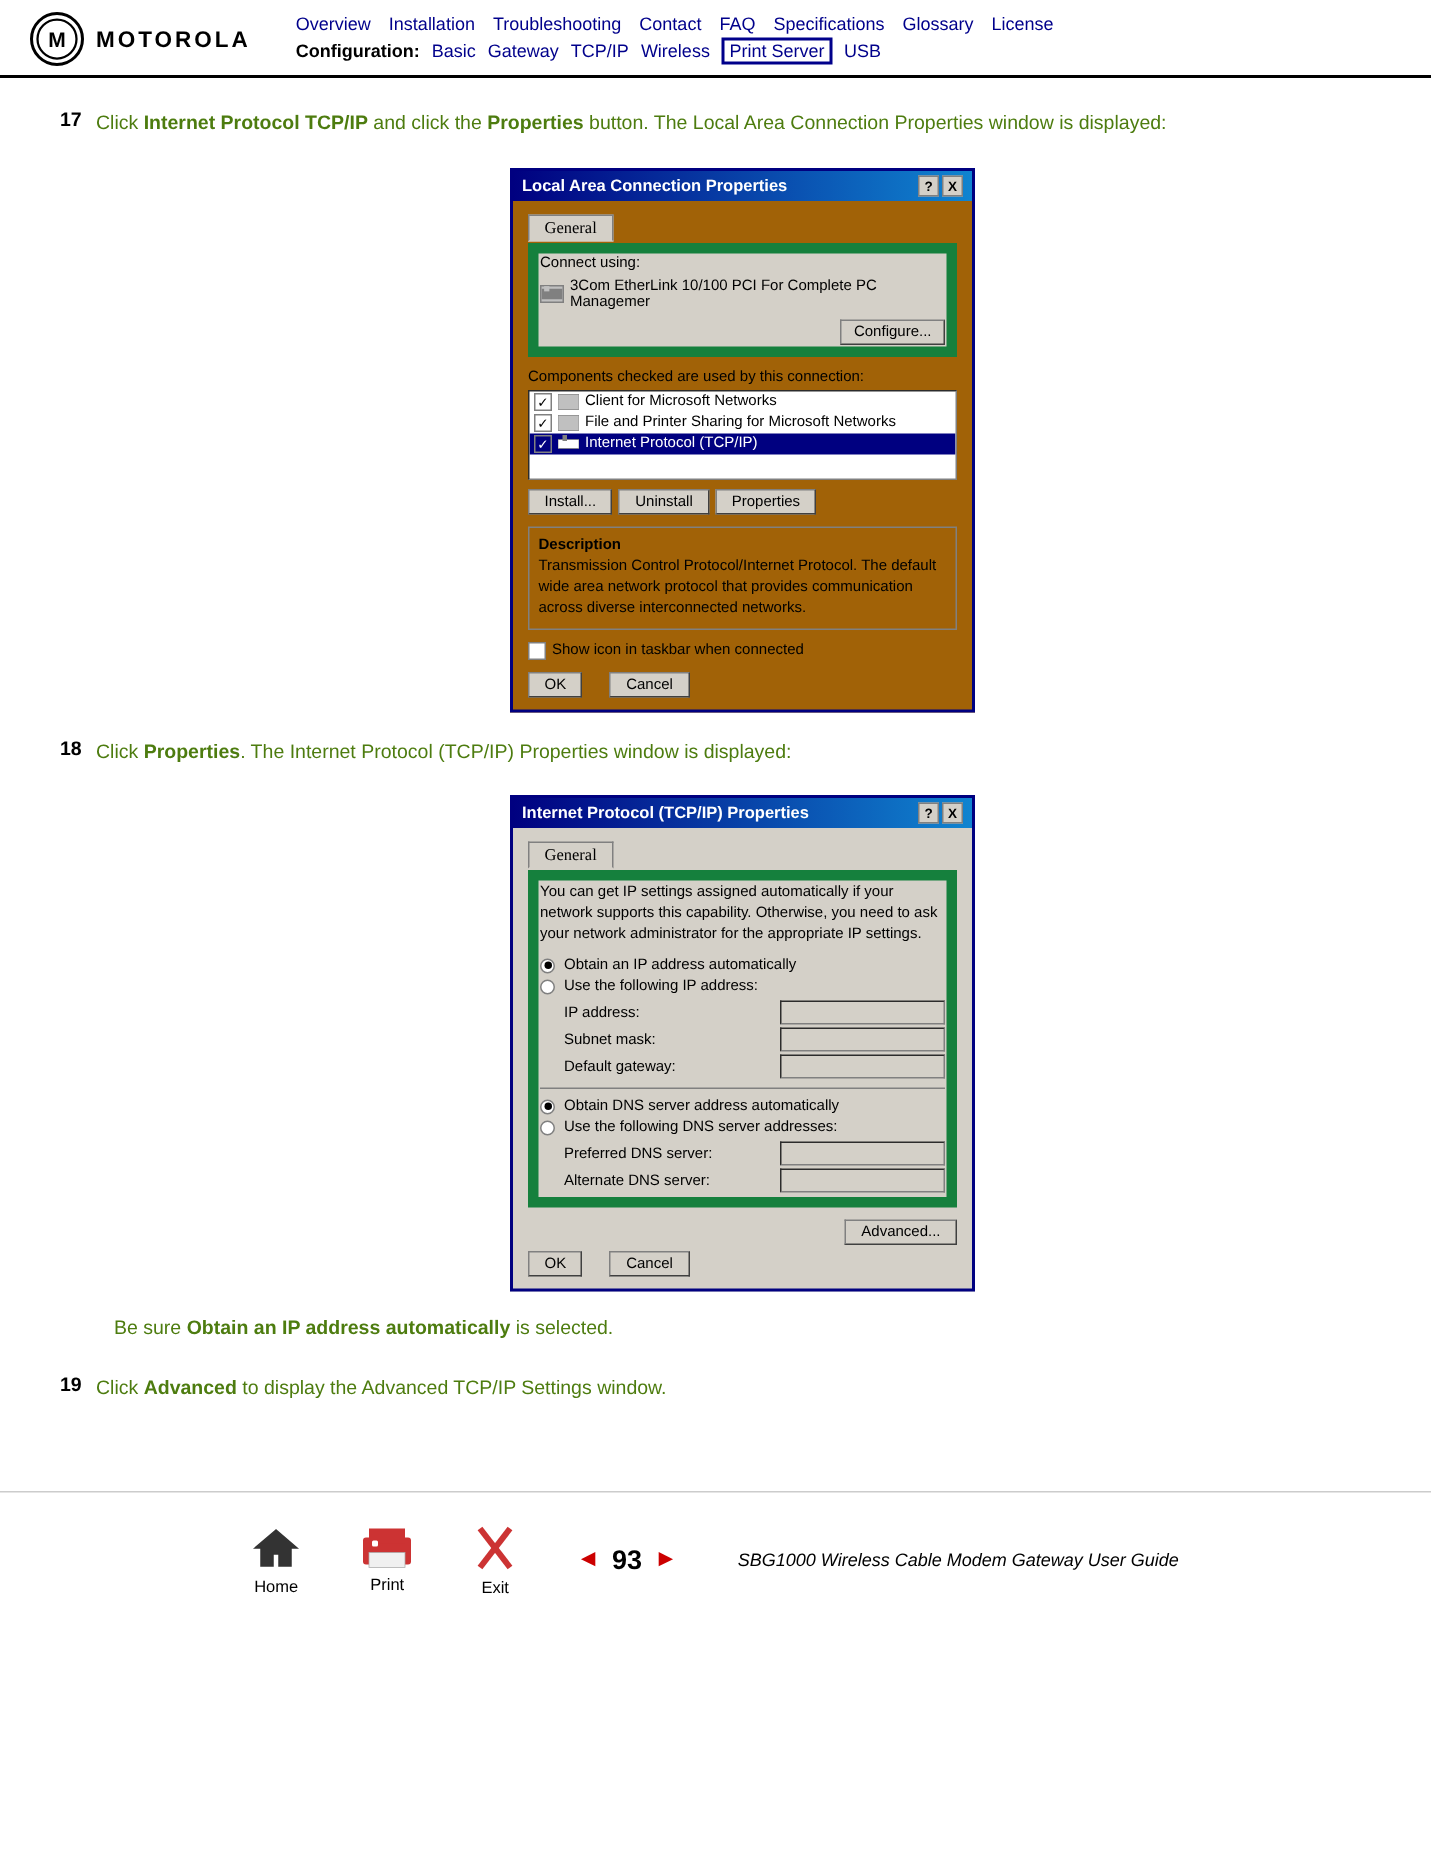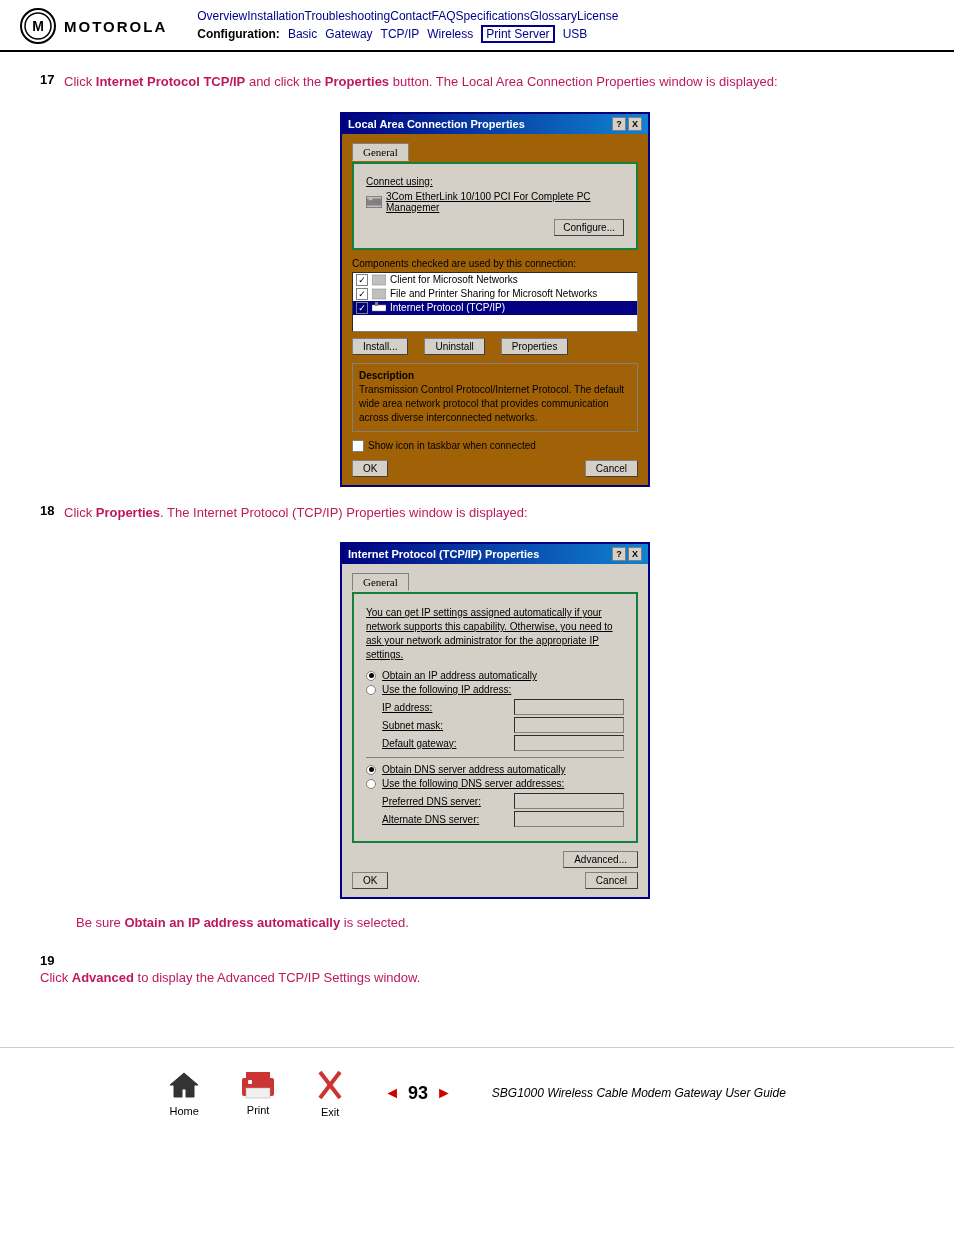--- a/index.html
+++ b/index.html
@@ -43,21 +43,21 @@
       letter-spacing: 2px;
       color: #000;
     }
     .nav-area {
       display: flex;
       flex-direction: column;
       gap: 2px;
     }
     .nav-top {
       display: flex;
-      gap: 0;
+      gap: 12px;
       font-size: 12px;
     }
     .nav-top a {
       color: #00008B;
       text-decoration: none;
       font-size: 12px;
     }
     .nav-bottom {
       display: flex;
       gap: 8px;
@@ -91,21 +91,21 @@
       margin-bottom: 20px;
     }
     .step-number {
       font-size: 13px;
       font-weight: bold;
       min-width: 24px;
       color: #000;
     }
     .step-text {
       font-size: 13px;
-      color: #be185d;
+      color: #4d7c0f;
       line-height: 1.5;
     }
     .step-text b {
       font-weight: bold;
     }
 
     
     .dialog-container {
       margin: 10px 0 10px 36px;
       display: flex;
@@ -162,25 +162,24 @@
       cursor: pointer;
     }
     .win-tab.active {
       background: #d4d0c8;
       border-bottom: 1px solid #d4d0c8;
       z-index: 1;
       position: relative;
       top: 1px;
     }
     .win-section {
-      border: 2px solid #15803d;
-      background: #d4d0c8;
-      padding: 12px;
+      border: 7px solid #15803d;
+      background: #d4d0c8;
+      padding: 1px;
       margin-bottom: 8px;
-      text-decoration: underline;
     }
     .win-section-label {
       font-size: 10px;
       color: #000;
       margin-bottom: 4px;
     }
     .win-adapter-row {
       display: flex;
       align-items: center;
       gap: 4px;
@@ -238,21 +237,21 @@
       height: 12px;
       border: 1px solid #808080;
       background: #fff;
       display: flex;
       align-items: center;
       justify-content: center;
       font-size: 9px;
     }
     .win-buttons-row {
       display: flex;
-      gap: 16px;
+      gap: 4px;
       margin-bottom: 8px;
     }
     .win-btn {
       background: #d4d0c8;
       border: 1px solid #808080;
       border-right: 1px solid #404040;
       border-bottom: 1px solid #404040;
       padding: 2px 10px;
       font-size: 10px;
       cursor: pointer;
@@ -279,22 +278,22 @@
       font-size: 10px;
     }
     .win-checkbox-small {
       width: 12px;
       height: 12px;
       border: 1px solid #808080;
       background: #fff;
     }
     .win-ok-cancel {
       display: flex;
-      justify-content: space-between;
-      gap: 5px;
+      justify-content: flex-start;
+      gap: 18px;
     }
 
     
     .tcpip-dialog {
       border: 2px solid #000080;
       background: #d4d0c8;
       width: 310px;
       font-family: 'Tahoma', Arial, sans-serif;
       font-size: 11px;
     }
@@ -595,21 +594,21 @@
       </div>
     </div>
   </div>
 
   <div class="step" style="margin-top:14px; margin-left:36px;">
     <span class="step-text">
       Be sure <b>Obtain an IP address automatically</b> is selected.
     </span>
   </div>
 
-  <div class="step" style="margin-top:8px;flex-direction:column;">
+  <div class="step" style="margin-top:8px;">
     <span class="step-number">19</span>
     <span class="step-text">
       Click <b>Advanced</b> to display the Advanced TCP/IP Settings window.
     </span>
   </div>
 
 </div>
 
 <div class="bottom-nav">
   <div class="bottom-icon">

